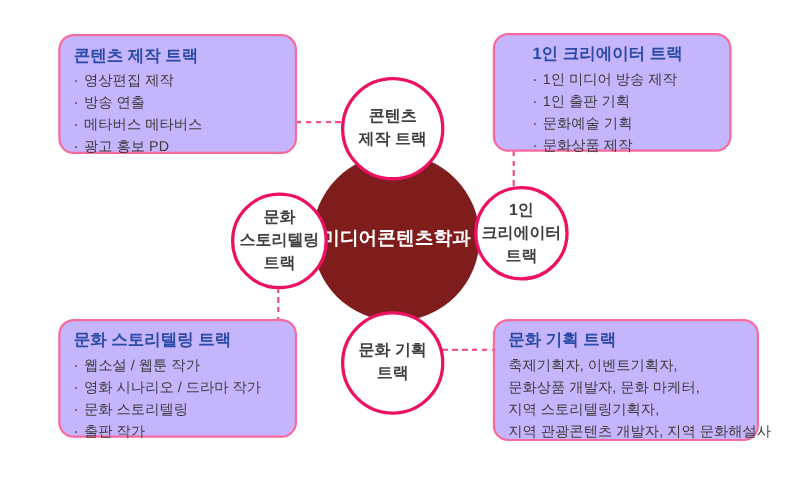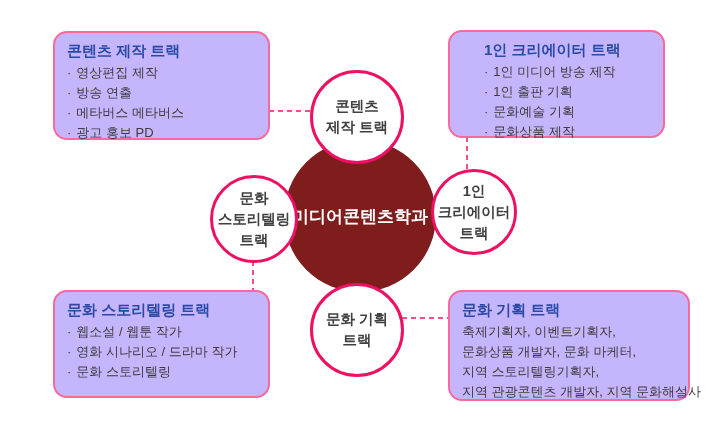--- a/index.html
+++ b/index.html
@@ -96,20 +96,21 @@
     <div class="box-item"><span class="bullet">·</span><span>1인 출판 기획</span></div>
     <div class="box-item"><span class="bullet">·</span><span>문화예술 기획</span></div>
     <div class="box-item"><span class="bullet">·</span><span>문화상품 제작</span></div>
   </div>
 
   <div class="box" id="box-bl">
     <div class="box-title">문화 스토리텔링 트랙</div>
     <div class="box-item"><span class="bullet">·</span><span>웹소설 / 웹툰 작가</span></div>
     <div class="box-item"><span class="bullet">·</span><span>영화 시나리오 / 드라마 작가</span></div>
     <div class="box-item"><span class="bullet">·</span><span>문화 스토리텔링</span></div>
+    <div class="box-item"><span class="bullet">·</span><span>출판 작가</span></div>
   </div>
 
   <div class="box" id="box-br">
     <div class="box-title">문화 기획 트랙</div>
     <div class="box-item"><span>축제기획자, 이벤트기획자,</span></div>
     <div class="box-item"><span>문화상품 개발자, 문화 마케터,</span></div>
     <div class="box-item"><span>지역 스토리텔링기획자,</span></div>
     <div class="box-item"><span>지역 관광콘텐츠 개발자, 지역 문화해설사</span></div>
   </div>
 

